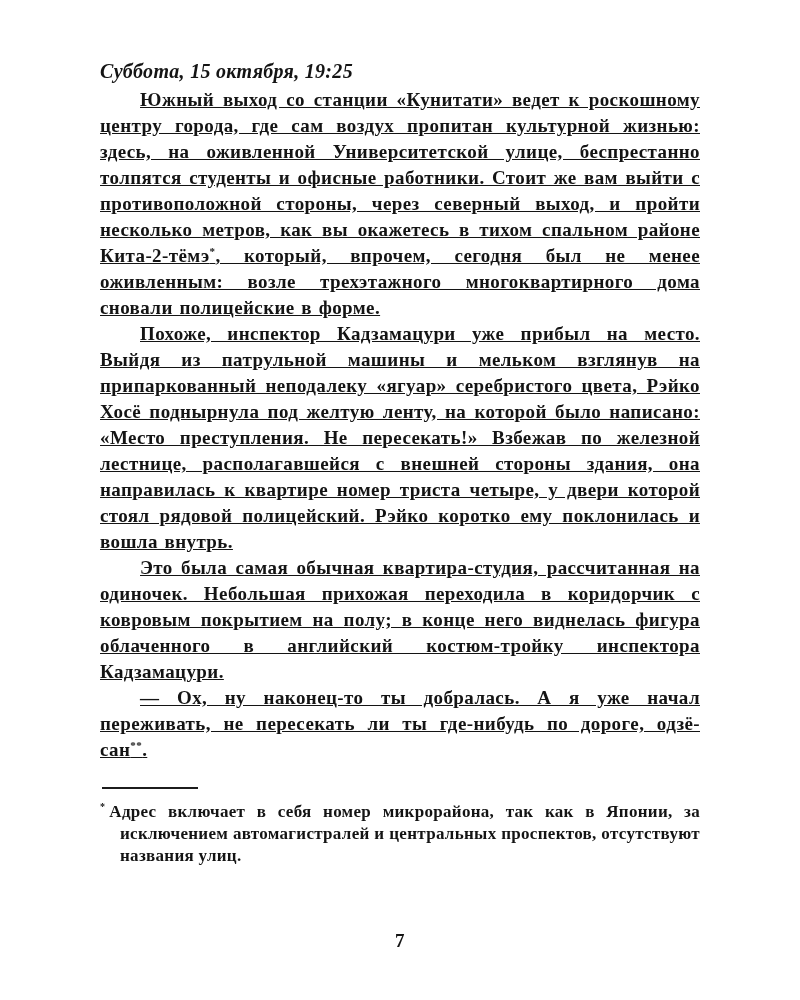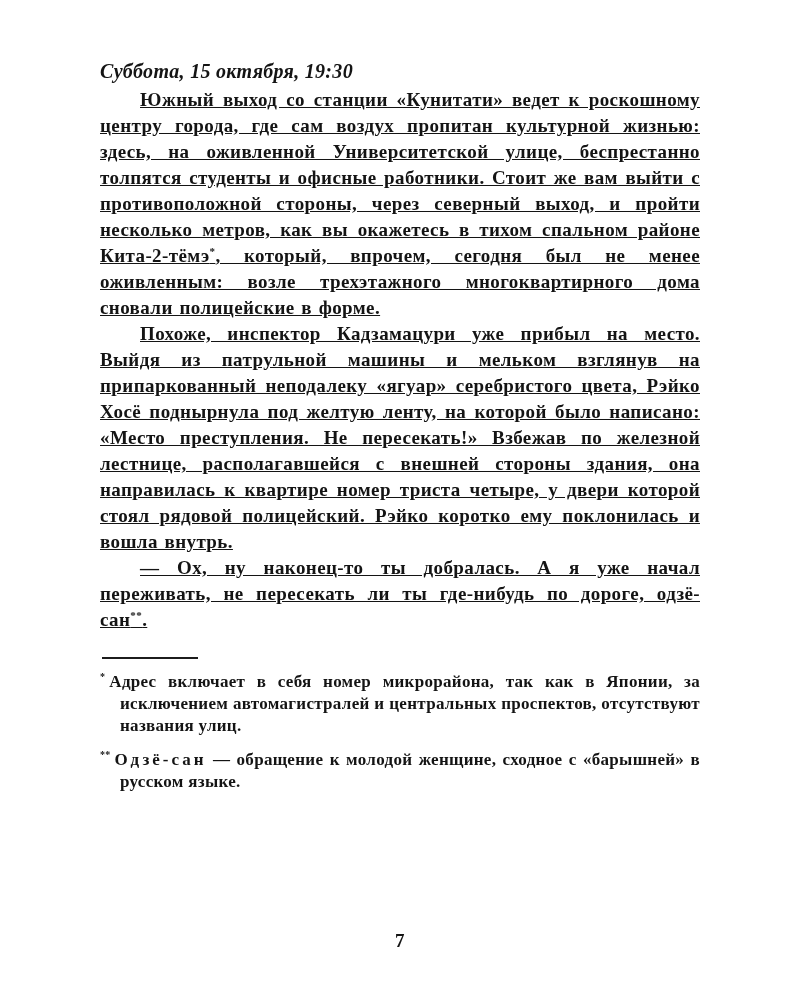--- a/index.html
+++ b/index.html
@@ -69,32 +69,32 @@
     text-align: center;
     font-size: 19px;
     letter-spacing: 0.3px;
   }
 </style>
 </head>
 <body>
 
 <div class="page">
 
-  <p class="dateline">Суббота, 15 октября, 19:30</p>
+  <p class="dateline">Суббота, 15 октября, 19:25</p>
 
   <p class="body-para"><span>Южный выход со станции «Кунитати» ведет к роскошному центру города, где сам воздух пропитан культурной жизнью: здесь, на оживленной Университетской улице, беспрестанно толпятся студенты и офисные работники. Стоит же вам выйти с противоположной стороны, через северный выход, и пройти несколько метров, как вы окажетесь в тихом спальном районе Кита-2-тёмэ</span><sup class="fnref">*</sup><span>, который, впрочем, сегодня был не менее оживленным: возле трехэтажного многоквартирного дома сновали полицейские в форме.</span></p>
 
   <p class="body-para">Похоже, инспектор Кадзамацури уже прибыл на место. Выйдя из патрульной машины и мельком взглянув на припаркованный неподалеку «ягуар» серебристого цвета, Рэйко Хосё поднырнула под желтую ленту, на которой было написано: «Место преступления. Не пересекать!» Взбежав по железной лестнице, располагавшейся с внешней стороны здания, она направилась к квартире номер триста четыре, у двери которой стоял рядовой полицейский. Рэйко коротко ему поклонилась и вошла внутрь.</p>
 
+  <p class="body-para">Это была самая обычная квартира-студия, рассчитанная на одиночек. Небольшая прихожая переходила в коридорчик с ковровым покрытием на полу; в конце него виднелась фигура облаченного в английский костюм-тройку инспектора Кадзамацури.</p>
 
   <p class="body-para"><span>— Ох, ну наконец-то ты добралась. А я уже начал переживать, не пересекать ли ты где-нибудь по дороге, одзё-сан</span><sup class="fnref">**</sup><span>.</span></p>
 
   <div class="footnote-block">
     <div class="fn-rule"></div>
 
     <p class="footnote"><sup class="fnmark">*</sup><span>Адрес включает в себя номер микрорайона, так как в Японии, за исключением автомагистралей и центральных проспектов, отсутствуют названия улиц.</span></p>
 
-    <p class="footnote"><sup class="fnmark">**</sup><span class="fn-term">Одзё-сан</span><span> — обращение к молодой женщине, сходное с «барышней» в русском языке.</span></p>
   </div>
 
   <div class="page-number">7</div>
 
 </div>
 
 </body></html>

